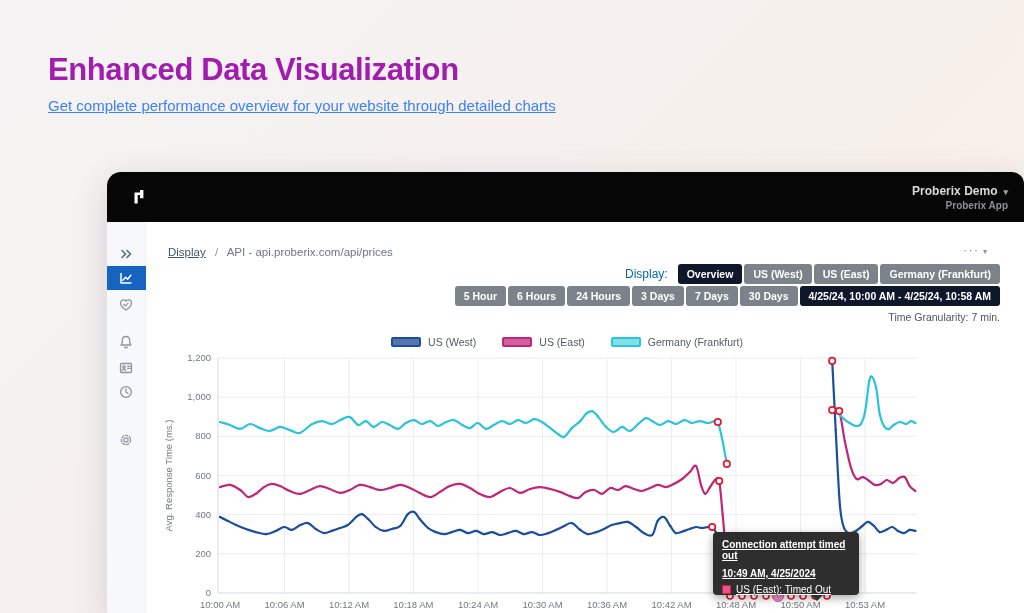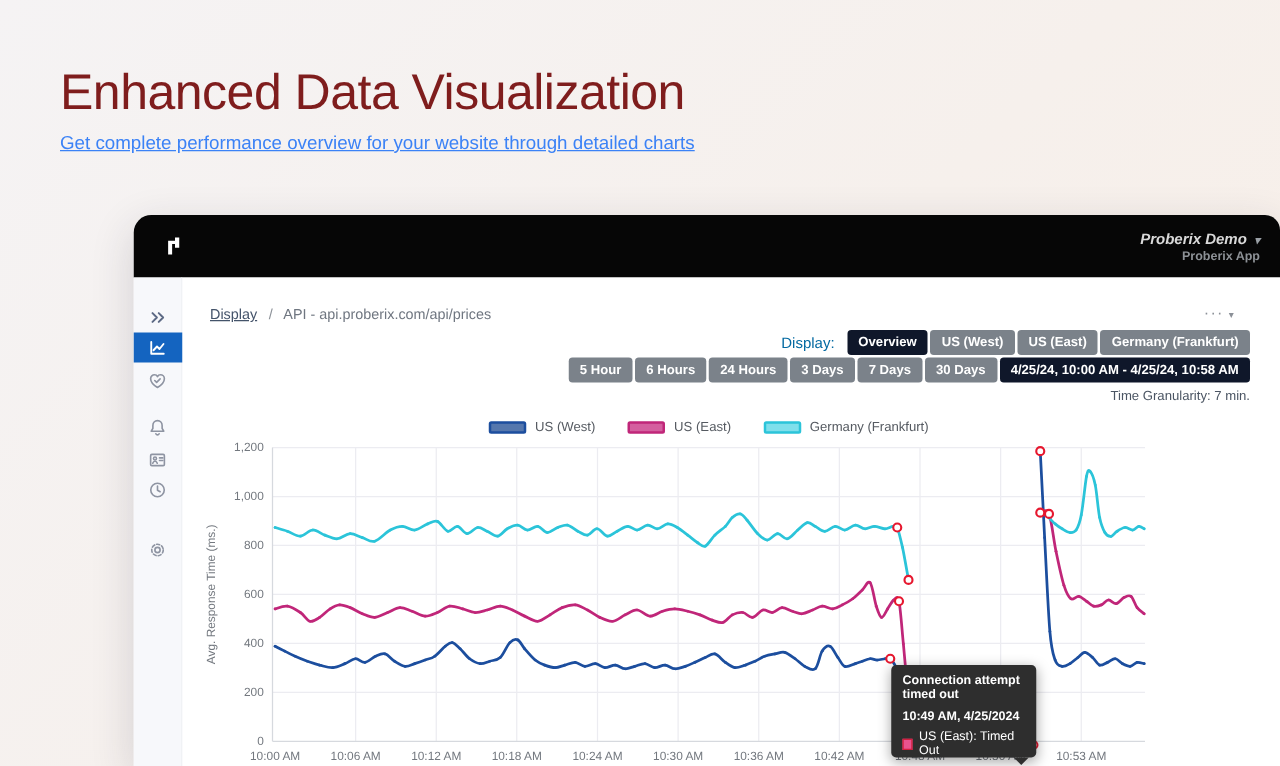--- a/index.html
+++ b/index.html
@@ -4,31 +4,31 @@
 <style>
   * { margin:0; padding:0; box-sizing:border-box; }
   html,body { width:1024px; height:613px; overflow:hidden; }
   body {
     font-family:"Liberation Sans", sans-serif;
     background:linear-gradient(135deg,#f5f3f4 0%,#f6f0ec 55%,#f8efe8 100%);
     position:relative;
   }
   
   .hero { position:absolute; left:48px; top:52px; }
-  .hero h1 { font-size:40px; font-weight:400; color:#7f1d1d; letter-spacing:-0.4px; }
+  .hero h1 { font-size:31px; font-weight:700; color:#a21caf; letter-spacing:-0.4px; }
   .hero p { font-size:15px; color:#3b82f6; margin-top:9px;text-decoration:underline; }
 
   
   .app-window { position:absolute; left:107px; top:172px; width:917px; height:441px;
     background:#fff; border-radius:14px 12px 0 0; box-shadow:0 10px 34px rgba(40,40,60,.16); }
   .app-header { height:50px; background:#060606; border-radius:14px 12px 0 0;
     display:flex; align-items:center; padding:0 16px 0 22px; }
   .logo { flex:0 0 auto; }
   .account { margin-left:auto; text-align:right; cursor:pointer; }
-  .acc-top { font-size:12px; font-weight:700; color:#d9d9d9;font-style:italic; }
+  .acc-top { font-size:12px; font-weight:700; color:#d9d9d9; }
   .acc-top .caret { color:#9aa0a6; font-size:9px; margin-left:6px; }
   .acc-sub { font-size:10px; color:#8d9196; margin-top:2px;font-weight:bold; }
 
   .app-body { position:relative; height:391px; }
   .sidebar { position:absolute; left:0; top:0; width:39px; height:100%;
     background:#f7f8fb; border-right:1px solid #eef0f4;
     display:flex; flex-direction:column; align-items:center; }
   .side-item { width:39px; height:24px; display:flex; align-items:center; justify-content:center; cursor:pointer; }
   .side-item svg { stroke:#8e94a2; fill:none; stroke-width:1.3; stroke-linecap:round; stroke-linejoin:round; }
   .si-chevron { height:22px; margin-top:21px; }
@@ -61,21 +61,21 @@
 
   .legend { position:absolute; left:72px; top:114px; width:698px;
     display:flex; justify-content:center; gap:26px; font-size:10.5px; color:#555a61; }
   .legend-item { display:flex; align-items:center; cursor:pointer; }
   .legend-swatch { width:30px; height:10px; border-radius:2px; margin-right:7px; border:2px solid; }
 
   .chart-svg { position:absolute; left:14px; top:126px; }
   .tick { font-family:"Liberation Sans",sans-serif; font-size:9.5px; fill:#73787f; }
 
   .tooltip { position:absolute; left:567px; top:310px; background:#2e2e2e; color:#fff;
-    border-radius:4px; padding:7px 9px 0; width:116px; box-shadow:0 3px 10px rgba(0,0,0,.35); z-index:5; }
+    border-radius:4px; padding:7px 9px 0; width:146px; box-shadow:0 3px 10px rgba(0,0,0,.35); z-index:5;text-decoration:underline; }
   .tooltip:after { content:""; position:absolute; left:98px; bottom:-6px;
     border:6px solid transparent; border-top-color:#2e2e2e; border-bottom:none; }
   .tt-title { font-size:10px; font-weight:700; margin-bottom:7px; }
   .tt-date { font-size:10px; font-weight:700; margin-bottom:5px; }
   .tt-row { display:flex; align-items:center; font-size:10px; }
   .tt-swatch { width:9px; height:9px; margin-right:5px; border:1.5px solid; }
 </style>
 </head>
 <body>
 

